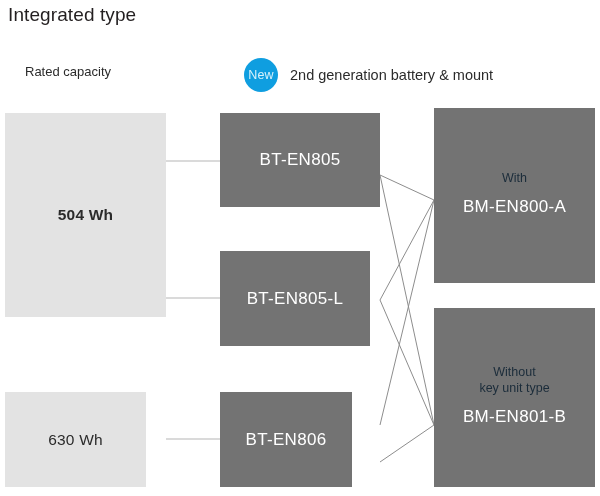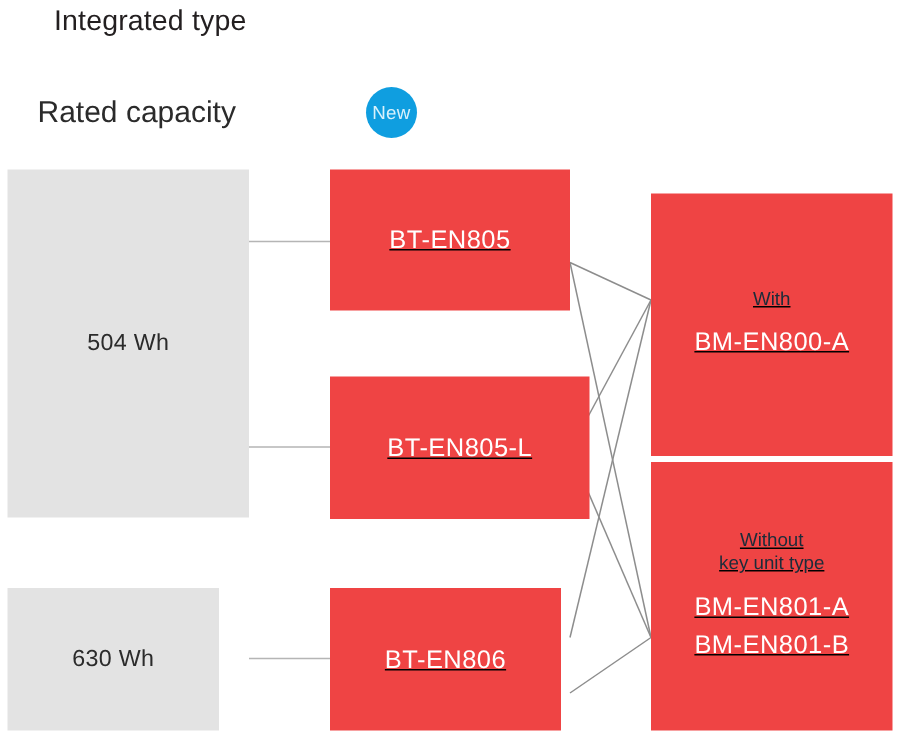--- a/index.html
+++ b/index.html
@@ -22,29 +22,28 @@
 
   
   .page-title {
     position: absolute;
     left: 8px;
     top: 4px;
     font-size: 19px;
     color: #231f20;
     letter-spacing: 0.1px;
     white-space: nowrap;
-    margin-left: 28px;
   }
 
   
   .col-head-left {
     position: absolute;
     left: 25px;
     top: 64px;
-    font-size: 20px;
+    font-size: 13px;
     color: #2b2b2b;
     white-space: nowrap;
   }
   .col-head-right-wrap {
     position: absolute;
     left: 244px;
     top: 58px;
     display: flex;
     align-items: center;
     gap: 12px;
@@ -74,22 +73,21 @@
     box-sizing: border-box;
     display: flex;
     flex-direction: column;
     align-items: center;
     justify-content: center;
   }
   .box.gray {
     background: #e3e3e3;
   }
   .box.blue {
-    background: #ef4444;
-    text-decoration: underline;
+    background: #737373;
   }
   .gray-label {
     font-size: 15.5px;
     color: #2b2b2b;
     letter-spacing: 0.2px;
   }
   .blue-label {
     font-size: 17px;
     color: #ffffff;
     letter-spacing: 0.3px;
@@ -131,71 +129,71 @@
 <body>
 
 <div id="canvas">
 
   <div class="page-title">Integrated type</div>
 
   <div class="col-head-left">Rated capacity</div>
 
   <div class="col-head-right-wrap">
     <span class="new-badge">New</span>
+    <span class="col-head-right-label">2nd generation battery &amp; mount</span>
   </div>
 
   <svg id="links" viewBox="0 0 600 496">
 
     <line class="flat" x1="166" y1="161" x2="220" y2="161"></line>
     <line class="flat" x1="166" y1="298" x2="220" y2="298"></line>
     <line class="flat" x1="166" y1="439" x2="220" y2="439"></line>
 
     <line x1="380" y1="175" x2="434" y2="200"></line>
     <line x1="380" y1="175" x2="434" y2="425"></line>
 
     <line x1="380" y1="300" x2="434" y2="200"></line>
     <line x1="380" y1="300" x2="434" y2="425"></line>
 
     <line x1="380" y1="425" x2="434" y2="200"></line>
     <line x1="380" y1="462" x2="434" y2="425"></line>
   </svg>
 
-  <div class="box gray" style="left:5px; top:113px; width:161px; height:232px;">
+  <div class="box gray" style="left:5px; top:113px; width:161px; height:204px;font-weight:bold;">
     <span class="gray-label">504 Wh</span>
   </div>
 
   <div class="box gray" style="left:5px; top:392px; width:141px; height:95px;">
     <span class="gray-label">630 Wh</span>
   </div>
 
   <div class="box blue" style="left:220px; top:113px; width:160px; height:94px;">
     <span class="blue-label">BT-EN805</span>
   </div>
 
-  <div class="box blue" style="left:220px; top:251px; width:173px; height:95px;">
+  <div class="box blue" style="left:220px; top:251px; width:150px; height:95px;">
     <span class="blue-label">BT-EN805-L</span>
   </div>
 
-  <div class="box blue" style="left:220px; top:392px; width:154px; height:95px;">
+  <div class="box blue" style="left:220px; top:392px; width:132px; height:95px;">
     <span class="blue-label">BT-EN806</span>
   </div>
 
-  <div class="box blue" style="left:434px; top:129px; width:161px; height:175px;">
+  <div class="box blue" style="left:434px; top:108px; width:161px; height:175px;">
     <div class="mount-sub">
       <div>With</div>
     </div>
     <div class="mount-model">
       <div>BM-EN800-A</div>
     </div>
   </div>
 
   <div class="box blue" style="left:434px; top:308px; width:161px; height:179px;">
     <div class="mount-sub">
       <div>Without</div>
       <div>key unit type</div>
     </div>
     <div class="mount-model">
-      <div>BM-EN801-A</div>
       <div>BM-EN801-B</div>
     </div>
   </div>
 
 </div>
 
 </body></html>

